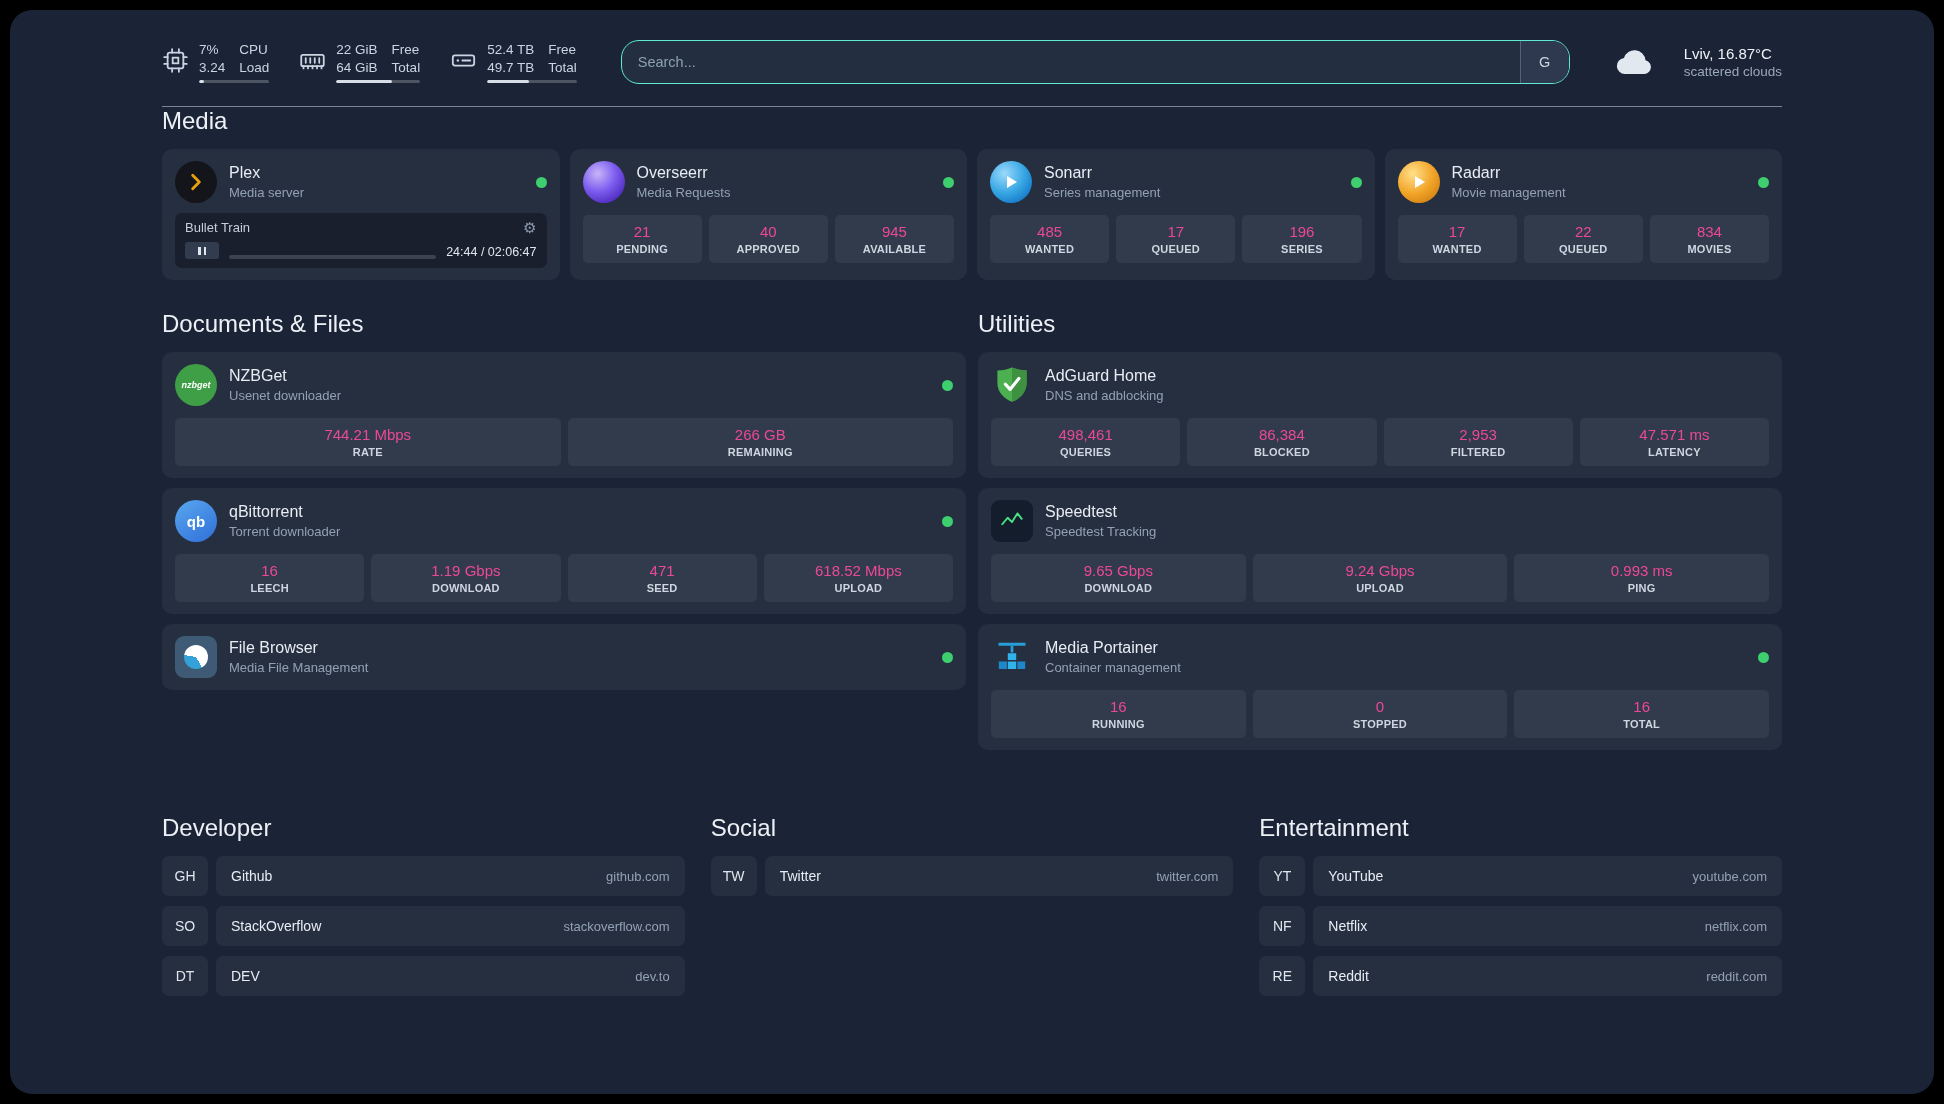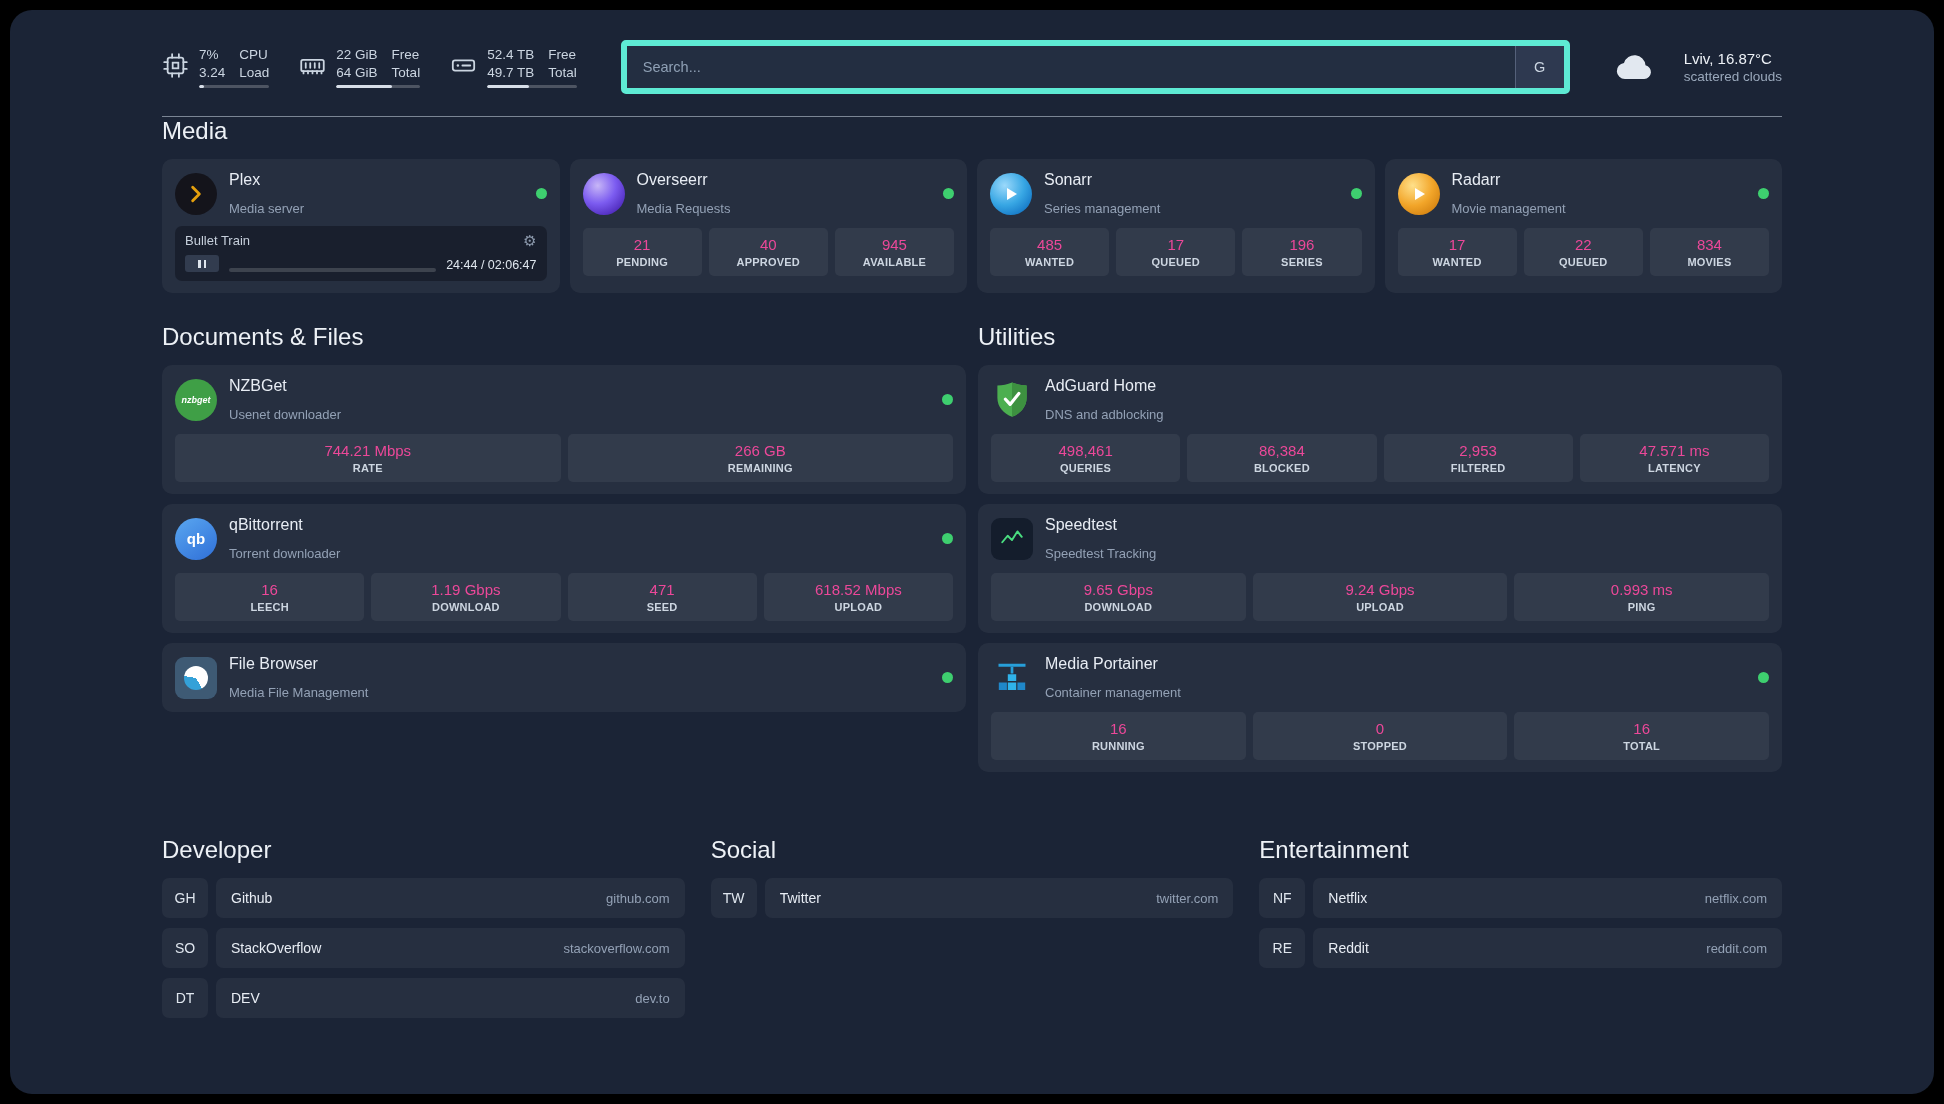--- a/index.html
+++ b/index.html
@@ -9,41 +9,41 @@
 
   
   .topbar{display:flex;align-items:center;gap:30px;}
   .resource{display:flex;align-items:center;gap:10px;color:#cbd5e1;}
   .res-body{display:flex;flex-direction:column;gap:4px;}
   .res-cols{display:flex;gap:14px;font-size:13.5px;line-height:1.3;}
   .res-col{display:flex;flex-direction:column;}
   .res-bar{height:3px;border-radius:2px;background:rgba(255,255,255,.22);overflow:hidden;}
   .res-bar-fill{height:100%;background:#d7dee8;border-radius:2px;}
 
-  .search{flex:1;display:flex;align-items:stretch;height:42px;background:#232e41;border:6px solid #5eead4;border-radius:5px;overflow:hidden;margin:0 14px;}
+  .search{flex:1;display:flex;align-items:stretch;height:42px;background:#232e41;border:1px solid #5eead4;border-radius:18px;overflow:hidden;margin:0 14px;}
   .search input{flex:1;background:transparent;border:none;outline:none;color:#e2e8f0;font-size:14.5px;padding:0 16px;font-family:inherit;}
   .search input::placeholder{color:#8fa0b5;}
   .search-btn{width:48px;display:flex;align-items:center;justify-content:center;background:#2e3950;border-left:1px solid #55617a;color:#cbd5e1;font-size:14.5px;cursor:pointer;}
 
   .weather{display:flex;align-items:center;gap:28px;}
   .weather-text{display:flex;flex-direction:column;gap:2px;}
   .weather-loc{color:#eef2f7;font-size:15px;}
   .weather-cond{color:#9aa8bb;font-size:13.5px;}
 
   .divider{border:none;border-top:1.5px solid rgba(203,213,225,.55);margin:22px 0 0;}
 
   
   .section-heading{color:#edf1f6;font-size:24px;font-weight:500;margin:0 0 14px;}
   .media-section{}
   .media-grid{display:grid;grid-template-columns:repeat(4,1fr);gap:10px;}
 
   .card{background:rgba(255,255,255,.05);border-radius:10px;padding:12px 13px;cursor:pointer;}
   .card-head{display:flex;align-items:center;gap:12px;}
   .svc-icon{width:42px;height:42px;flex:0 0 auto;display:flex;align-items:center;justify-content:center;border-radius:50%;overflow:hidden;}
-  .svc-text{display:flex;flex-direction:column;gap:12px;}
+  .svc-text{display:flex;flex-direction:column;gap:3px;}
   .svc-name{color:#e8edf4;font-size:16px;font-weight:500;}
   .svc-sub{color:#93a1b5;font-size:13px;}
   .dot{width:11px;height:11px;border-radius:50%;background:#3ecf6f;margin-left:auto;flex:0 0 auto;}
   .stats{display:flex;gap:7px;margin-top:12px;}
   .stat{flex:1;background:rgba(255,255,255,.06);border-radius:5px;padding:8px 4px;display:flex;flex-direction:column;align-items:center;gap:3px;}
   .stat-value{color:#ec4899;font-size:15px;}
   .stat-label{color:#cdd6e1;font-size:11px;font-weight:700;letter-spacing:.02em;}
 
   
   .player{margin-top:10px;background:rgba(10,14,22,.45);border-radius:7px;padding:7px 10px 9px;}
@@ -512,20 +512,27 @@
           <span class="bm-bar">
             <span class="bm-name">Twitter</span>
             <span class="bm-domain">twitter.com</span>
           </span>
         </div>
       </div>
 
       <div class="bm-col">
         <h2 class="section-heading">Entertainment</h2>
         <div class="bm-row">
+          <span class="bm-abbr">YT</span>
+          <span class="bm-bar">
+            <span class="bm-name">YouTube</span>
+            <span class="bm-domain">youtube.com</span>
+          </span>
+        </div>
+        <div class="bm-row">
           <span class="bm-abbr">NF</span>
           <span class="bm-bar">
             <span class="bm-name">Netflix</span>
             <span class="bm-domain">netflix.com</span>
           </span>
         </div>
         <div class="bm-row">
           <span class="bm-abbr">RE</span>
           <span class="bm-bar">
             <span class="bm-name">Reddit</span>

